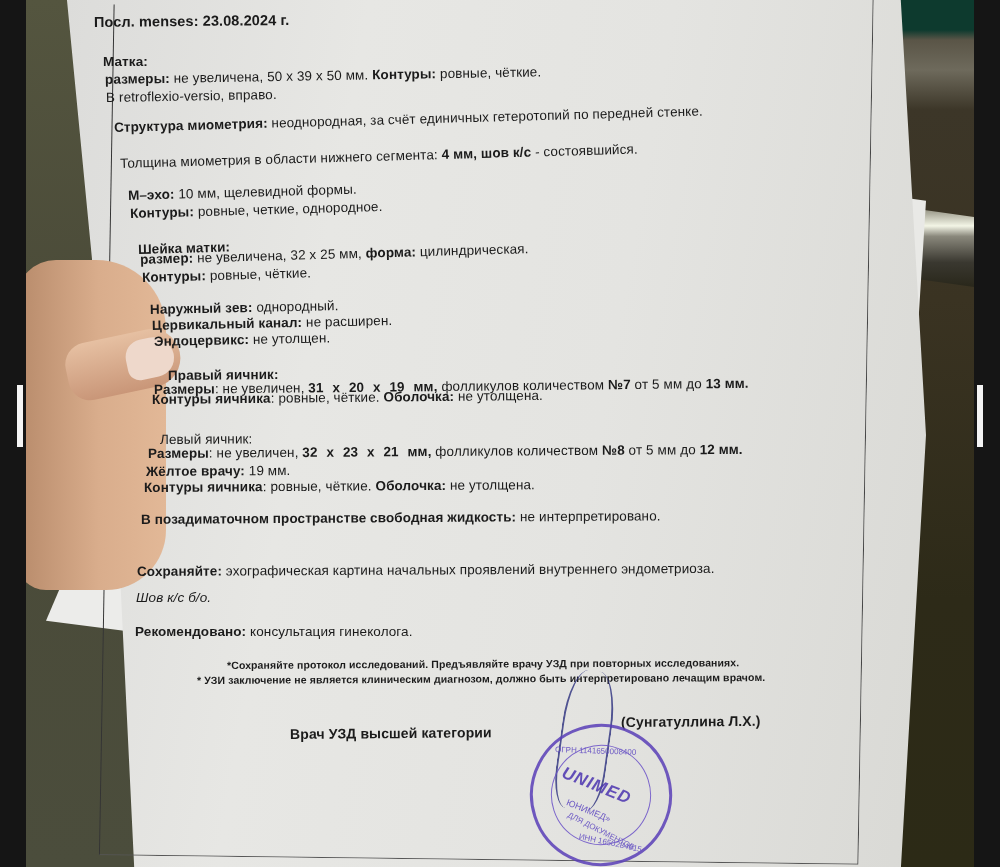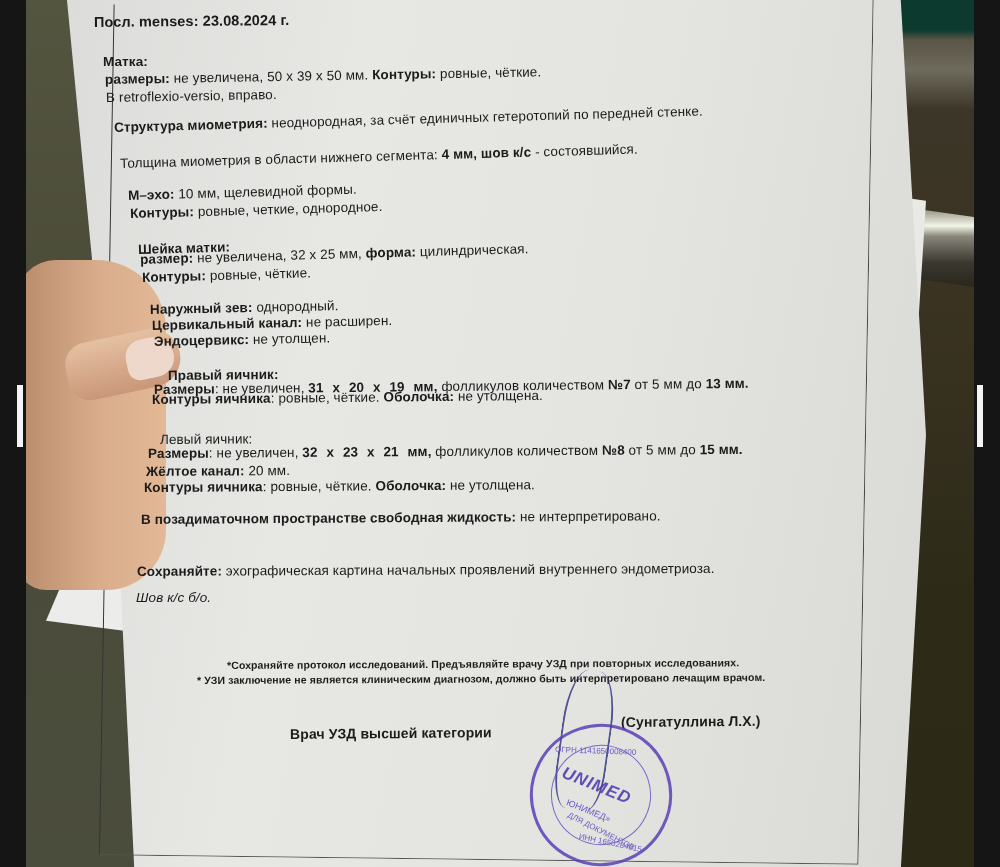--- a/index.html
+++ b/index.html
@@ -191,43 +191,47 @@
 
   <div class="line" style="left:160px; top:432px; font-weight:400; transform:rotate(-0.4deg);">Левый яичник:</div>
   <div class="line" style="left:148px; top:446px; transform:rotate(-0.4deg);">
     <b>Размеры</b><span>: не увеличен,</span>
     <b style="word-spacing:5px;margin-top:35px;">32 х 23 х 21 мм,</b>
     <span>фолликулов количеством</span>
     <b>№8</b>
     <span>от</span>
     <span>5 мм</span>
     <span>до</span>
-    <b>15 мм.</b>
+    <b>12 мм.</b>
   </div>
   <div class="line" style="left:146px; top:464px; transform:rotate(-0.4deg);">
-    <b>Жёлтое канал:</b>
-    <span>20 мм.</span>
+    <b>Жёлтое врачу:</b>
+    <span>19 мм.</span>
   </div>
   <div class="line" style="left:144px; top:480px; transform:rotate(-0.4deg);">
     <b>Контуры яичника</b><span>: ровные, чёткие.</span>
     <b>Оболочка:</b>
     <span>не утолщена.</span>
   </div>
 
   <div class="line" style="left:141px; top:512px; transform:rotate(-0.4deg);">
     <b>В позадиматочном пространстве свободная жидкость:</b>
     <span>не интерпретировано.</span>
   </div>
 
   <div class="line" style="left:137px; top:564px; transform:rotate(-0.3deg);">
     <b>Сохраняйте:</b>
     <span>эхографическая картина начальных проявлений внутреннего эндометриоза.</span>
   </div>
   <div class="line" style="left:136px; top:590px;font-style:italic;">Шов к/с б/о.</div>
 
+  <div class="line" style="left:135px; top:624px;">
+    <b>Рекомендовано:</b>
+    <span>консультация гинеколога.</span>
+  </div>
 
   <div class="line small" style="left:227px; top:659px; transform:rotate(-0.3deg);">*Сохраняйте протокол исследований. Предъявляйте врачу УЗД при повторных исследованиях.</div>
   <div class="line small" style="left:197px; top:674px; transform:rotate(-0.3deg);">* УЗИ заключение не является клиническим диагнозом, должно быть интерпретировано лечащим врачом.</div>
 
   <div class="line sig-label" style="left:290px; top:726px; transform:rotate(-0.5deg);">Врач УЗД высшей категории</div>
   <div class="line sig-label" style="left:621px; top:714px; transform:rotate(-0.5deg);">(Сунгатуллина Л.Х.)</div>
 
   <div class="signature"></div>
 
   <div class="stamp">

